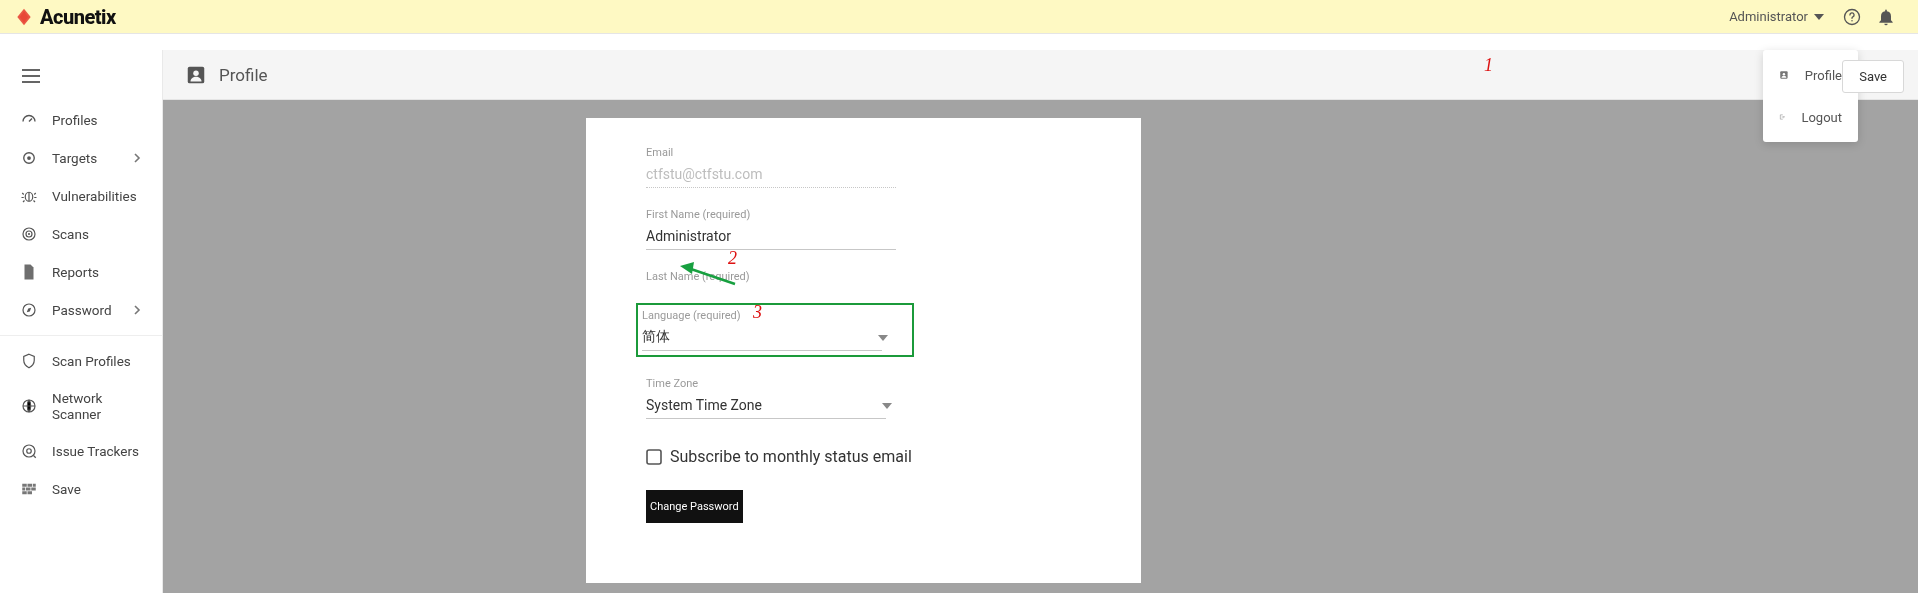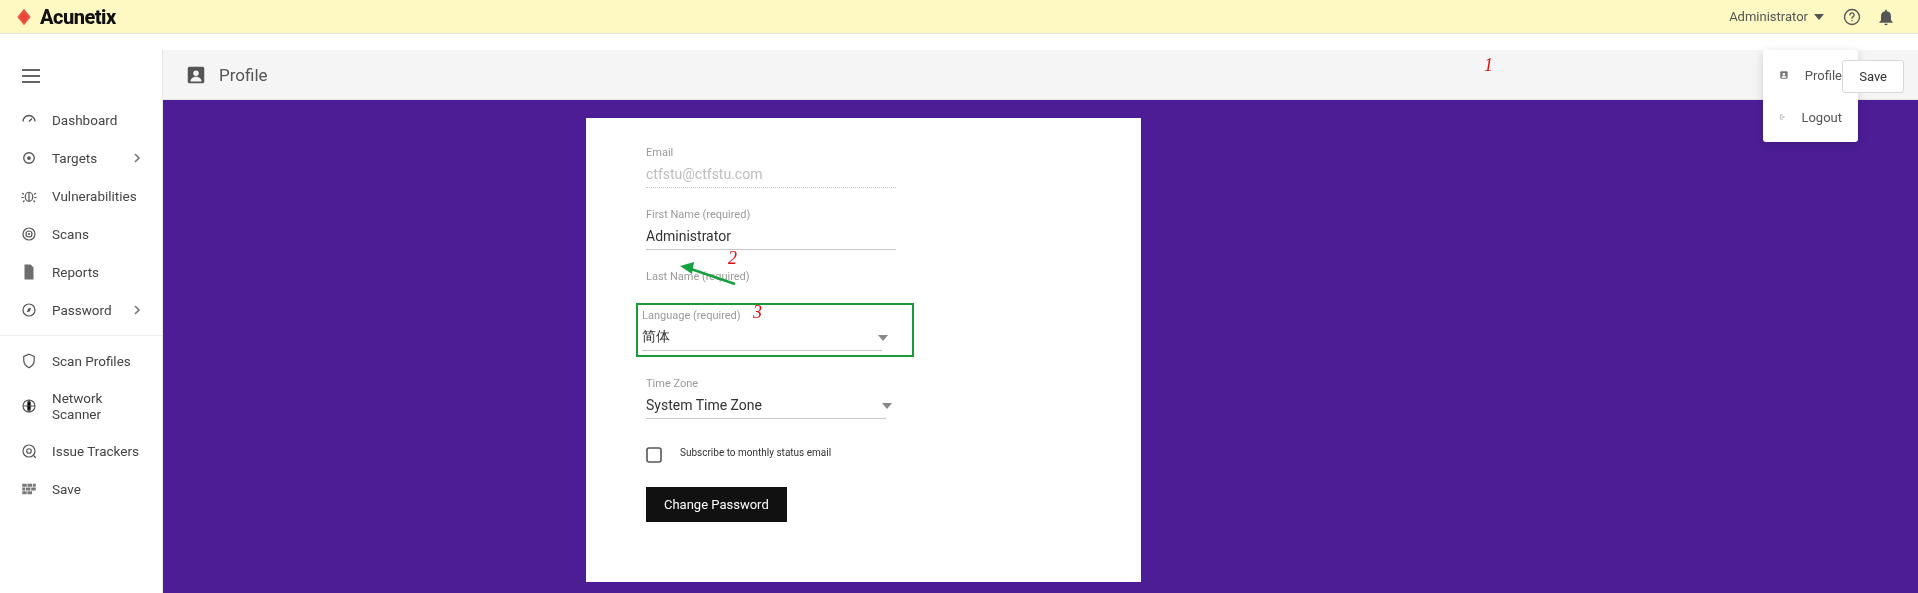--- a/index.html
+++ b/index.html
@@ -10,31 +10,31 @@
   .topbar-spacer { flex: 1; }
   .top-user { margin-right: 18px; color: #555; font-size: 13px; display: flex; align-items: center; gap: 6px; cursor: pointer; }
   .top-icon { margin-right: 14px; color: #444; display: flex; align-items: center; justify-content: center; cursor: pointer; }
   .sidebar { position: absolute; left: 0; top: 50px; bottom: 0; width: 163px; background: #fff; border-right: 1px solid #e9e9e9; }
   .hamburger { padding: 18px 22px 14px 22px; }
   .nav-item { display: flex; align-items: center; gap: 14px; padding: 10px 20px; font-size: 13.5px; color: #444; cursor: pointer; }
   .nav-item svg.chevron { margin-left: auto; }
   .nav-sep { height: 1px; background: #eee; margin: 6px 0; }
   .page-header { position: absolute; left: 163px; right: 0; top: 50px; height: 50px; background: #f5f5f5; border-bottom: 1px solid #e5e5e5; display: flex; align-items: center; padding: 0 22px; gap: 12px; color: #4a4a4a; }
   .page-title { font-size: 17px; font-weight: 400; color: #555; }
-  .content { position: absolute; left: 163px; right: 0; top: 100px; bottom: 0; background: #4c1d95; }
+  .content { position: absolute; left: 163px; right: 0; top: 100px; bottom: 0; background: #a3a3a3; }
   .card { position: absolute; left: 423px; top: 18px; width: 555px; background: #fff; padding: 28px 60px 60px 60px; }
   .field { margin-bottom: 20px; position: relative; }
   .field-label { font-size: 11px; color: #9a9a9a; margin-bottom: 3px; display: block; }
   .field-input { width: 250px; border: none; border-bottom: 1px solid #c7c7c7; padding: 4px 0 5px 0; font-size: 14px; color: #333; background: transparent; outline: none; }
   .field-input.disabled { color: #bdbdbd; border-bottom: 1px dotted #c7c7c7; }
   .select-wrap { position: relative; width: 250px; }
   .select-caret { position: absolute; right: 4px; top: 8px; color: #888; pointer-events: none; }
   .field.highlight { border: 2px solid #1b9a3a; padding: 4px; margin-left: -10px; margin-right: -10px; width: 278px; }
-  .checkbox-row { display: flex; align-items: flex-start; gap: 18px; margin-top: 28px; font-size: 10px; color: #333; cursor: pointer; }
-  .btn-dark { display: inline-block; background: #111; color: #fff; font-size: 13px; padding: 10px 18px; margin-top: 24px; cursor: pointer; border: none; }
+  .checkbox-row { display: flex; align-items: center; gap: 8px; margin-top: 28px; font-size: 16px; color: #333; cursor: pointer; }
+  .btn-dark { display: inline-block; background: #111; color: #fff; font-size: 11px; padding: 10px 4px; margin-top: 24px; cursor: pointer; border: none; }
   .save-btn { position: absolute; right: 14px; top: 60px; background: #fff; border: 1px solid #d8d8d8; border-radius: 3px; padding: 8px 16px; font-size: 13px; color: #333; cursor: pointer; z-index: 200; }
   .dropdown-menu { position: absolute; top: 50px; right: 60px; width: 95px; background: #fff; border-radius: 3px; box-shadow: 0 2px 10px rgba(0,0,0,.15); z-index: 150; padding: 4px 0; }
   .dropdown-item { display: flex; align-items: center; gap: 16px; padding: 12px 16px; font-size: 13px; color: #555; cursor: pointer; }
   .ann-number { position: absolute; color: #d11; font-size: 18px; font-family: serif; font-style: italic; pointer-events: none; z-index: 300; }
   .ann-arrow { position: absolute; z-index: 299; pointer-events: none; }
   svg.ico { flex: 0 0 auto; }
 </style>
 </head>
 <body>
 
@@ -72,21 +72,21 @@
     <svg width="18" height="14" viewBox="0 0 18 14">
         <path stroke="#333" stroke-width="1.6" d="M0 1h18M0 7h18M0 13h18"></path>
       </svg>
   </div>
 
   <div class="nav-item">
     <svg class="ico" width="18" height="18" viewBox="0 0 24 24">
         <path fill="none" stroke="#555" stroke-width="1.8" d="M4 14a8 8 0 0 1 16 0"></path>
         <path stroke="#555" stroke-width="1.8" d="M12 14l4-4"></path>
       </svg>
-    <span>Dashboard</span>
+    <span>Profiles</span>
   </div>
   <div class="nav-item">
     <svg class="ico" width="18" height="18" viewBox="0 0 24 24">
         <circle cx="12" cy="12" r="7" fill="none" stroke="#555" stroke-width="1.8"></circle>
         <circle cx="12" cy="12" r="2.5" fill="#555"></circle>
       </svg>
     <span>Targets</span>
     <svg class="chevron" width="10" height="10" viewBox="0 0 10 10">
         <path fill="none" stroke="#777" stroke-width="1.6" d="M3 1l4 4-4 4"></path>
       </svg>

